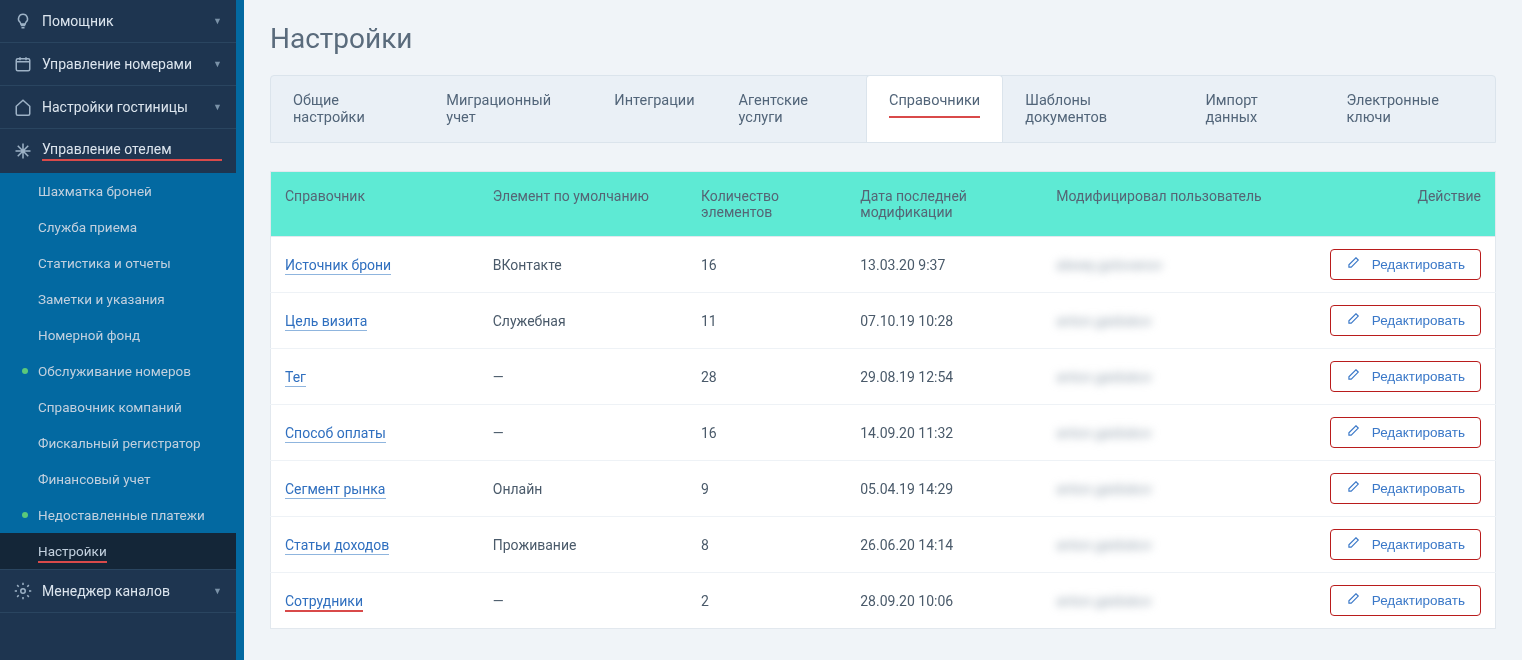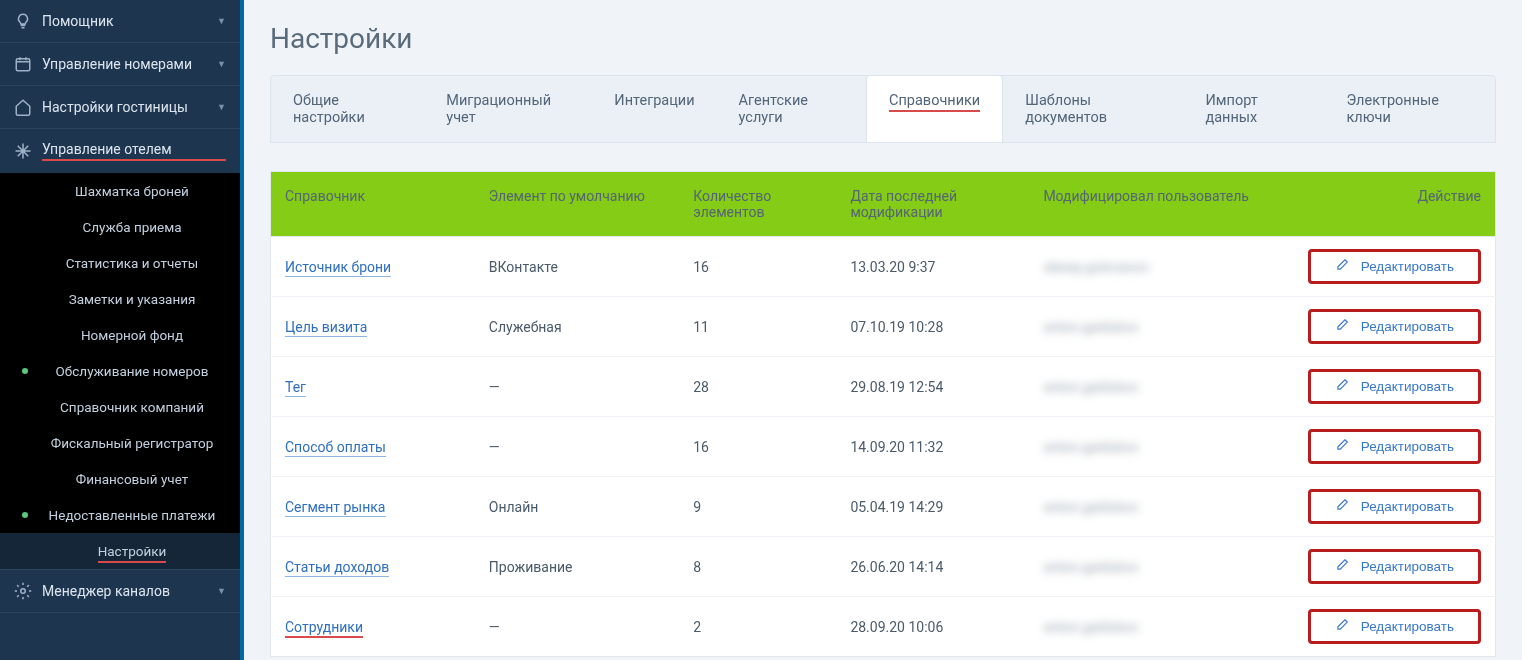--- a/index.html
+++ b/index.html
@@ -14,21 +14,21 @@
   display: flex;
 }
 
 
 .sidebar {
   width: 244px;
   background: #1e3550;
   color: #cdd8e2;
   height: 100%;
   overflow-y: auto;
-  border-right: 4px solid #0369a1;
+  border-right: 8px solid #0369a1;
   flex-shrink: 0;
 }
 .sidebar-section {
   border-bottom: 1px solid #2a4560;
 }
 .sidebar-item {
   display: flex;
   align-items: center;
   padding: 12px 14px;
   cursor: pointer;
@@ -48,22 +48,21 @@
   font-size: 9px;
   color: #7a92a8;
 }
 .sidebar-item.top-level .label { font-weight: 400; color: #dce5ee; }
 .sidebar-item.active .label {
   border-bottom: 2px solid #d94a4a;
   padding-bottom: 2px;
   display: inline-block;
 }
 .sidebar-sub {
-  background: #000000;
-  text-align: center;
+  background: #0369a1;
 }
 .sidebar-subitem {
   padding: 10px 14px 10px 38px;
   cursor: pointer;
   font-size: 13.5px;
   color: #c2d0de;
   position: relative;
 }
 .sidebar-subitem.has-dot:before {
   content: "";
@@ -116,33 +115,33 @@
 .tab.active {
   background: #fff;
   border-top: 1px solid #dbe4ec;
   border-left: 1px solid #dbe4ec;
   border-right: 1px solid #dbe4ec;
   margin-top: -1px;
   border-radius: 4px 4px 0 0;
 }
 .tab.active span {
   border-bottom: 2px solid #d94a4a;
-  padding-bottom: 1px;
+  padding-bottom: 7px;
 }
 
 
 .table {
   width: 100%;
   background: #fff;
   border: 1px solid #e2e8ee;
   border-radius: 4px;
   border-collapse: collapse;
 }
 .table thead tr {
-  background: #84cc16;
+  background: #5eead4;
 }
 .table th {
   text-align: left;
   padding: 16px 14px;
   font-weight: 400;
   color: #556575;
   font-size: 14px;
   border-bottom: 1px solid #e2e8ee;
   vertical-align: top;
 }
@@ -167,23 +166,23 @@
 .blurred {
   filter: blur(4px);
   color: #9aa7b3;
   user-select: none;
 }
 .edit-btn {
   display: inline-flex;
   align-items: center;
   gap: 12px;
   background: #fff;
-  border: 3px solid #b91c1c;
+  border: 1px solid #b91c1c;
   color: #3a78c8;
-  padding: 6px 24px;
+  padding: 6px 15px;
   border-radius: 4px;
   cursor: pointer;
   font-size: 13.5px;
 }
 .edit-btn svg { width: 14px; height: 14px; }
 </style>
 </head>
 <body>
 
 <nav class="sidebar">

